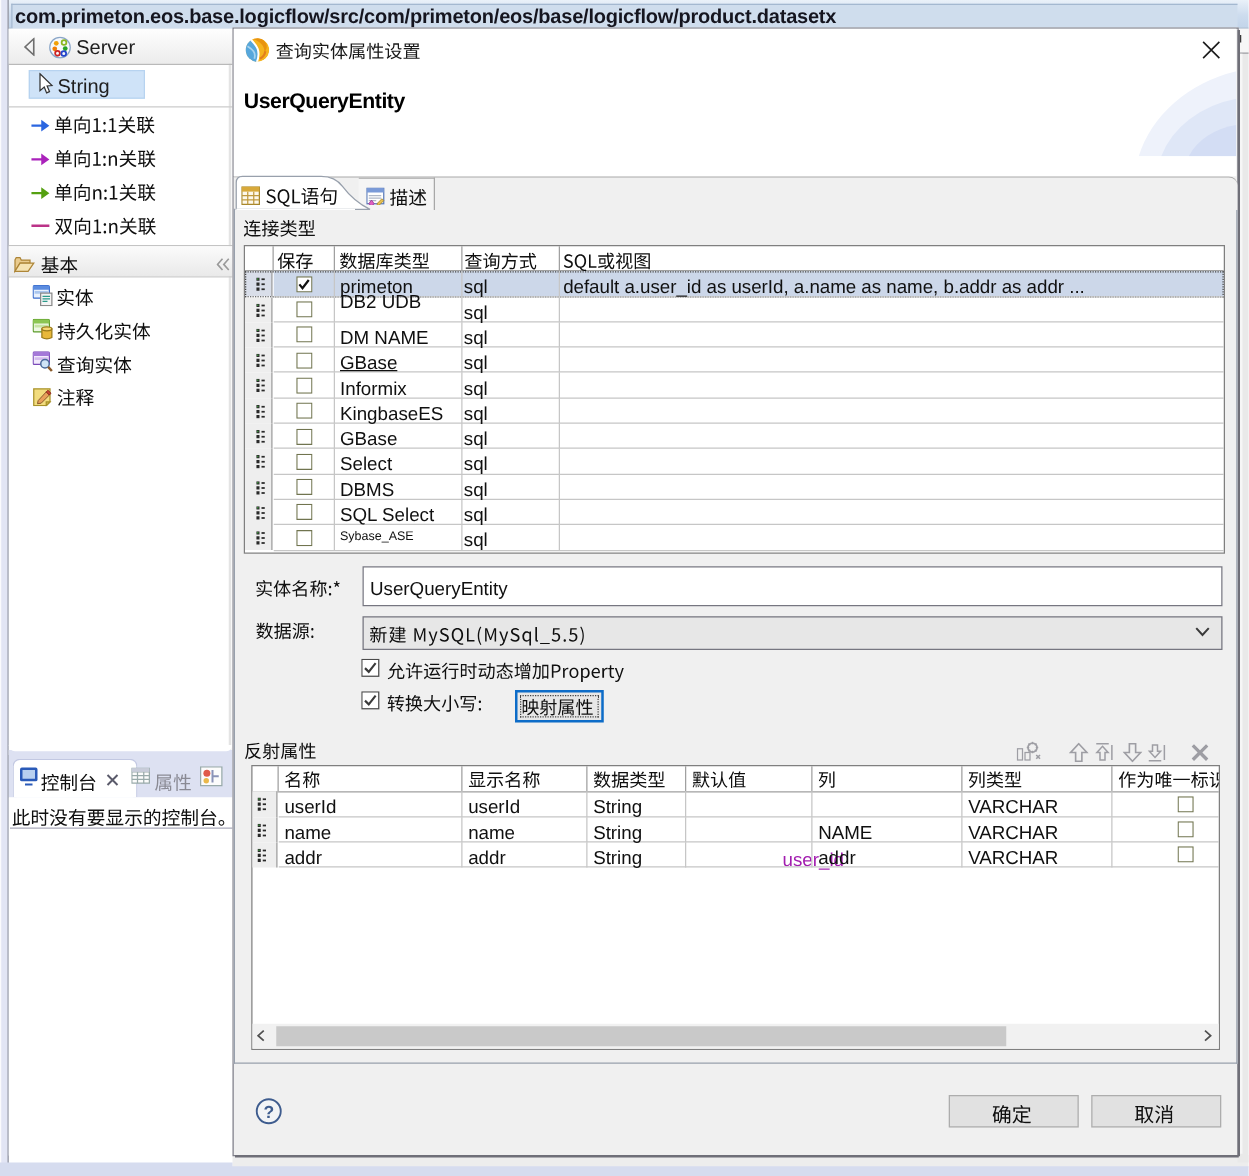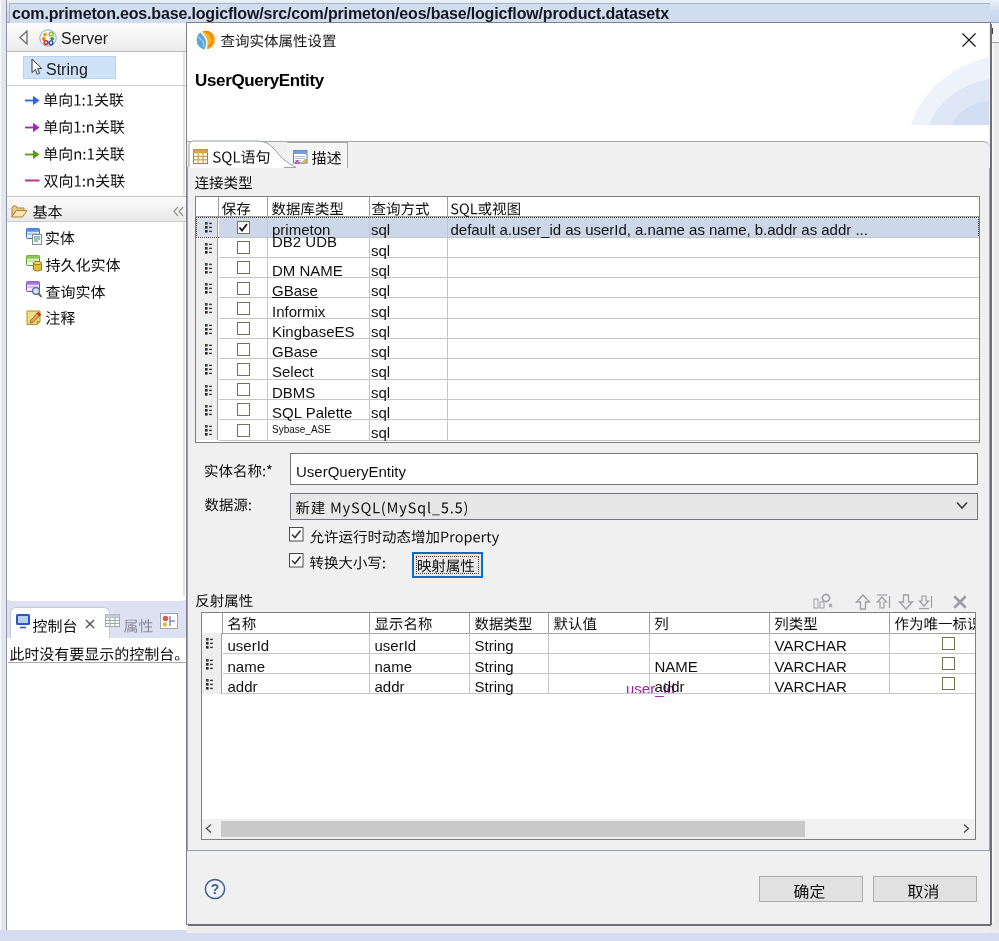--- a/index.html
+++ b/index.html
@@ -437,21 +437,21 @@
       <rect x="0.6" y="0.6" width="1.2" height="1.2" fill="#3a8a3a"></rect>
     </g>
   </svg>
 <div class="a" style="left:218.5px;top:419.2px;width:760.3px;height:1px;background:#c6c6c6;"></div>
 <div class="a" style="left:267px;top:399.9px;width:1px;height:20.3px;background:#c6c6c6;"></div>
 <div class="a" style="left:368.5px;top:399.9px;width:1px;height:20.3px;background:#c6c6c6;"></div>
 <div class="a" style="left:446.5px;top:399.9px;width:1px;height:20.3px;background:#c6c6c6;"></div>
 <svg class="a" style="left:237px;top:403.4px;" width="13" height="13" viewBox="0 0 13 13">
     <rect x="0.5" y="0.5" width="12" height="12" fill="#fff" stroke="#70744f"></rect>
   </svg>
-<div class="lt" style="left:272px;top:405.0px;font-size:15px;color:#101010;">SQL Palette</div>
+<div class="lt" style="left:272px;top:405.0px;font-size:15px;color:#101010;">SQL Select</div>
 <div class="lt" style="left:371px;top:405.0px;font-size:15px;color:#101010;">sql</div>
 <div class="a" style="left:196px;top:420.2px;width:21.5px;height:20.3px;background:#eeeeee;border-right:1px solid #a0a0a0;"></div>
 <svg class="a" style="left:204.5px;top:425.2px;" width="8" height="11" viewBox="0 0 8 11">
     <g fill="#2a2a2a">
       <rect x="0" y="0" width="2.6" height="2.6"></rect>
       <rect x="0" y="4" width="2.6" height="2.6"></rect>
       <rect x="0" y="8" width="2.6" height="2.6"></rect>
       <rect x="4.2" y="0.7" width="2.6" height="1.4"></rect>
       <rect x="4.2" y="4.7" width="2.6" height="1.4"></rect>
       <rect x="4.2" y="8.7" width="2.6" height="1.4"></rect>

